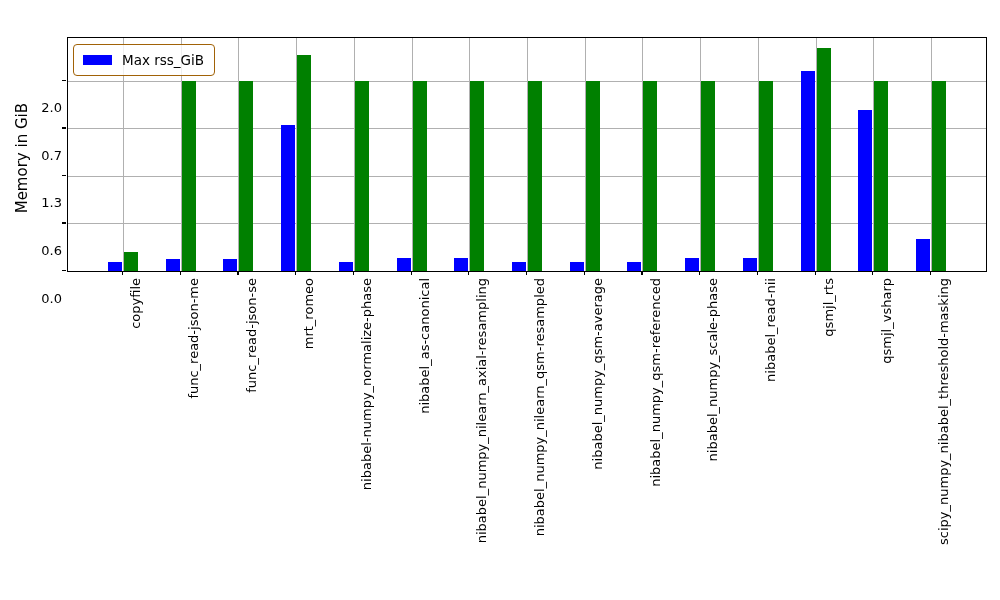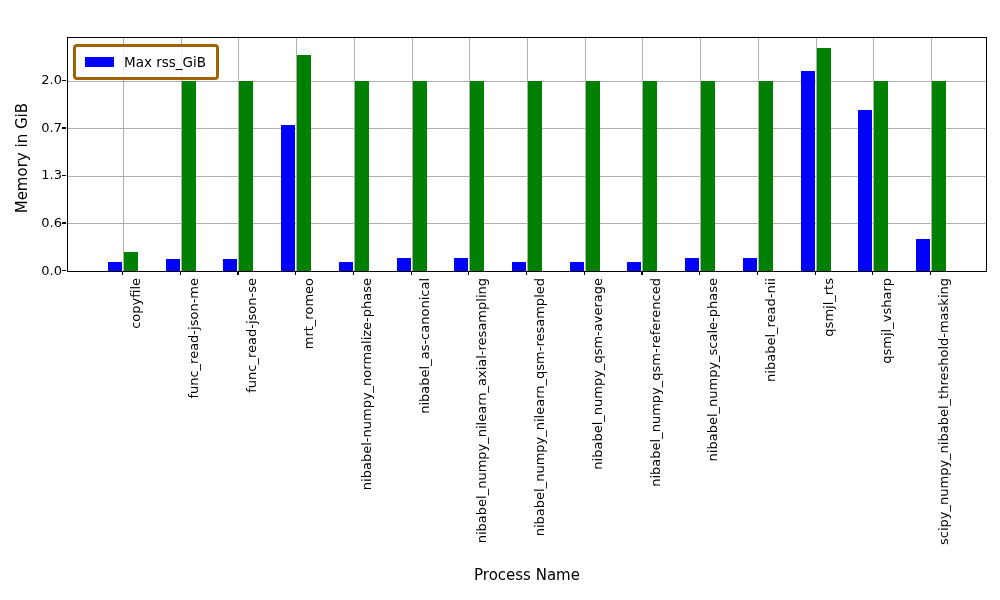--- a/index.html
+++ b/index.html
@@ -6,31 +6,31 @@
   body{font-family:"DejaVu Sans","Liberation Sans",sans-serif;color:#000;}
   .figure{position:relative;width:1000px;height:600px;background:#fff;overflow:hidden;}
   .title{position:absolute;left:68px;top:8px;width:918px;text-align:center;
          font-size:17px;color:#262626;white-space:nowrap;}
   .plot{position:absolute;left:67px;top:37px;width:918px;height:233px;
         border:1.2px solid #000;box-sizing:content-box;background:#fff;}
   .hgrid{position:absolute;left:0;width:100%;height:1px;background:#b0b0b0;}
   .vgrid{position:absolute;top:0;height:100%;width:1px;background:#b0b0b0;}
   .bar{position:absolute;bottom:0;}
   .ytick-label{position:absolute;left:20px;width:42px;text-align:right;
-               font-size:13px;line-height:17px;}
+               font-size:13px;line-height:17px;margin-top:28px;}
   .ytick-mark{position:absolute;width:4px;height:1.2px;background:#000;}
   .xtick-mark{position:absolute;width:1.2px;height:4px;background:#000;}
   .xtick-label{position:absolute;white-space:nowrap;font-size:13px;line-height:14px;
                transform-origin:100% 0;transform:rotate(-90deg);}
   .ylabel{position:absolute;left:13px;top:103px;writing-mode:vertical-lr;
           transform:rotate(180deg);font-size:15px;white-space:nowrap;}
   .xlabel{position:absolute;left:68px;top:566px;width:918px;text-align:center;
           font-size:15px;}
   .legend{position:absolute;left:5px;top:6px;background:rgba(255,255,255,0.8);
-          border:3px solid #a16207;border-radius:4px;padding:7px 10px 7px 9px;
+          border:1px solid #a16207;border-radius:4px;padding:7px 10px 7px 9px;
           display:flex;flex-direction:column;gap:7px;z-index:5;}
   .legend-row{display:flex;align-items:center;gap:10px;white-space:nowrap;}
   .swatch{display:inline-block;width:29px;height:10px;}
   .legend-text{font-size:13.5px;}
 </style>
 </head>
 <body>
 
 <div class="figure">
   <div class="ylabel">Memory in GiB</div>
@@ -86,21 +86,20 @@
       <div class="bar" style="left: 732.52px; width: 14px; height: 199.714px; background: rgb(0, 0, 255);"></div>
       <div class="bar" style="left: 748.52px; width: 14px; height: 223.49px; background: rgb(0, 128, 0);"></div>
       <div class="vgrid" style="left: 805.23px;"></div>
       <div class="bar" style="left: 790.23px; width: 14px; height: 160.722px; background: rgb(0, 0, 255);"></div>
       <div class="bar" style="left: 806.23px; width: 14px; height: 190.204px; background: rgb(0, 128, 0);"></div>
       <div class="vgrid" style="left: 862.94px;"></div>
       <div class="bar" style="left: 847.94px; width: 14px; height: 32.3347px; background: rgb(0, 0, 255);"></div>
       <div class="bar" style="left: 863.94px; width: 14px; height: 190.204px; background: rgb(0, 128, 0);"></div>
     </div>
 
-  <div class="xlabel">Process Name</div>
   <div id="decorations">
       <div class="ytick-mark" style="left: 62px; top: 270px; position: absolute;"></div>
       <div class="ytick-label" style="top: 261.5px; position: absolute;">0.0</div>
       <div class="ytick-mark" style="left: 62px; top: 222.449px; position: absolute;"></div>
       <div class="ytick-label" style="top: 213.949px; position: absolute;">0.6</div>
       <div class="ytick-mark" style="left: 62px; top: 174.898px; position: absolute;"></div>
       <div class="ytick-label" style="top: 166.398px; position: absolute;">1.3</div>
       <div class="ytick-mark" style="left: 62px; top: 127.347px; position: absolute;"></div>
       <div class="ytick-label" style="top: 118.847px; position: absolute;">0.7</div>
       <div class="ytick-mark" style="left: 62px; top: 79.7959px; position: absolute;"></div>

